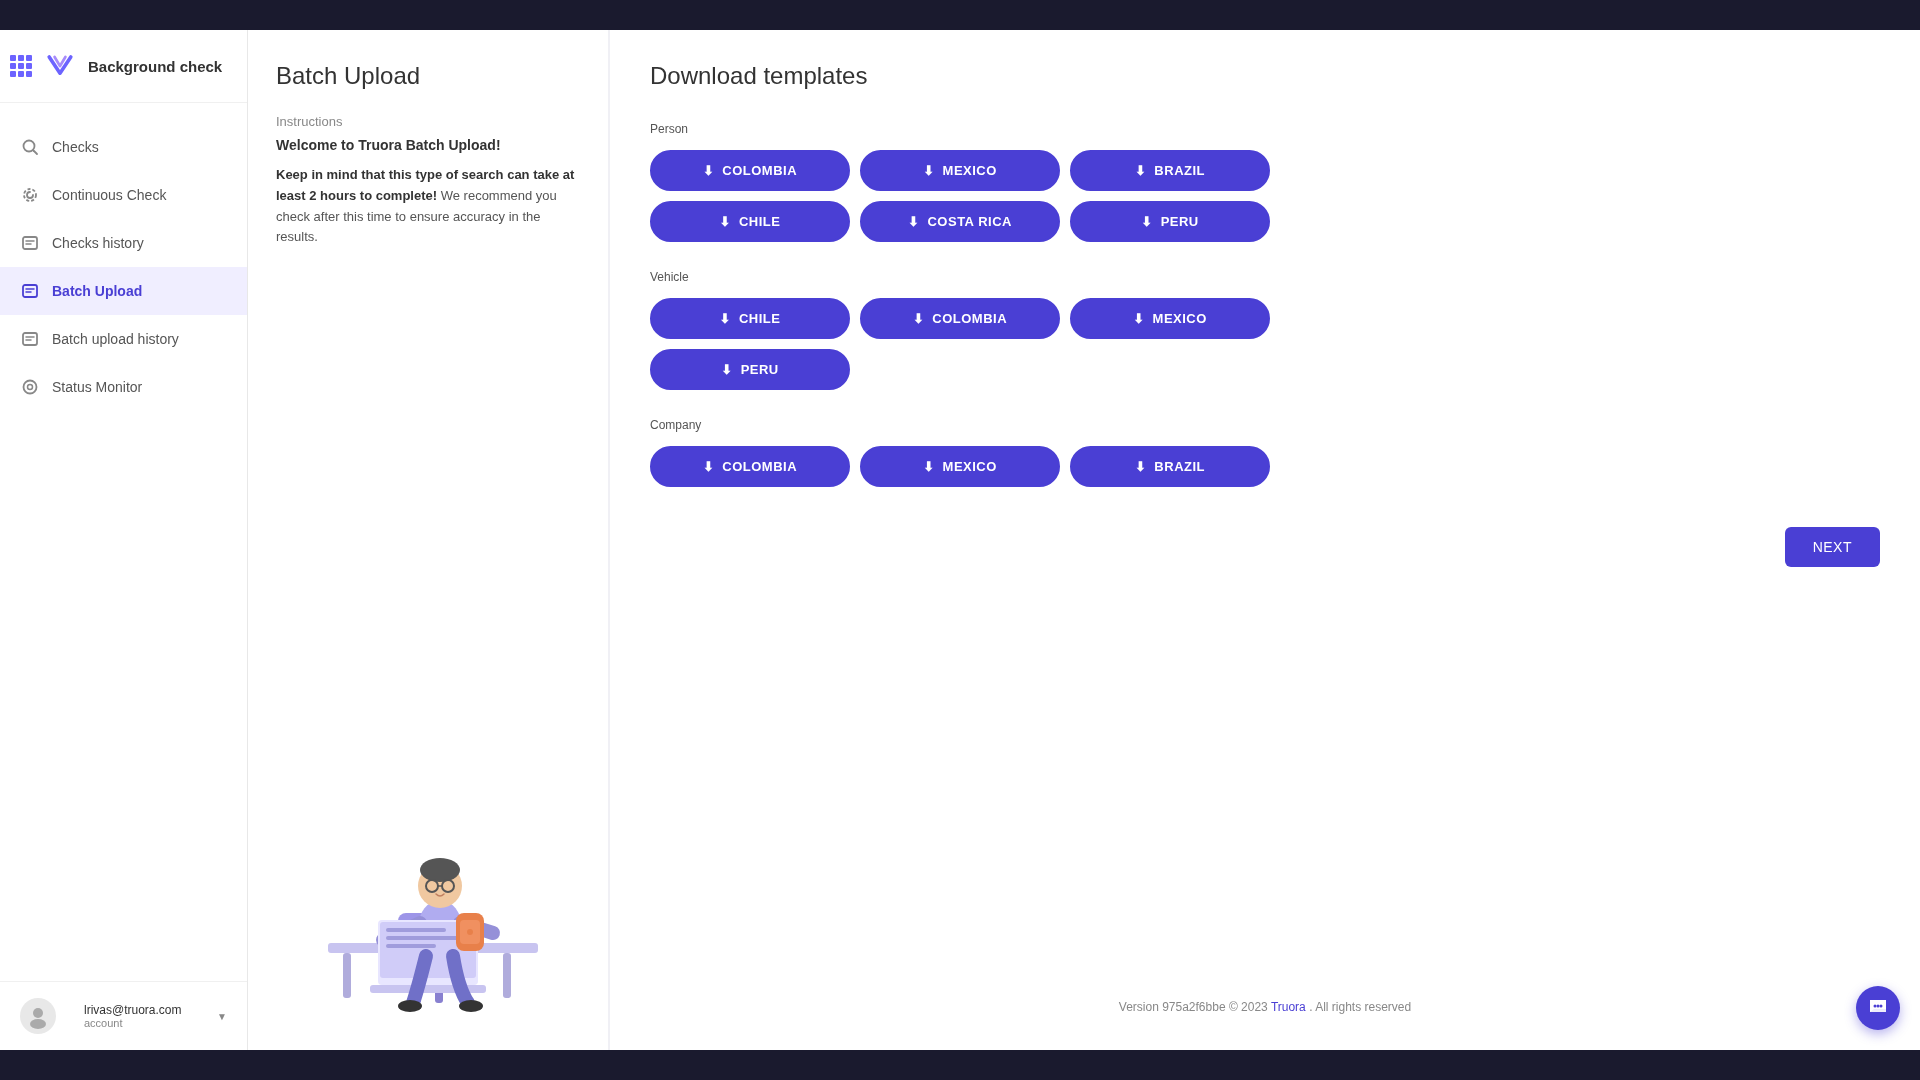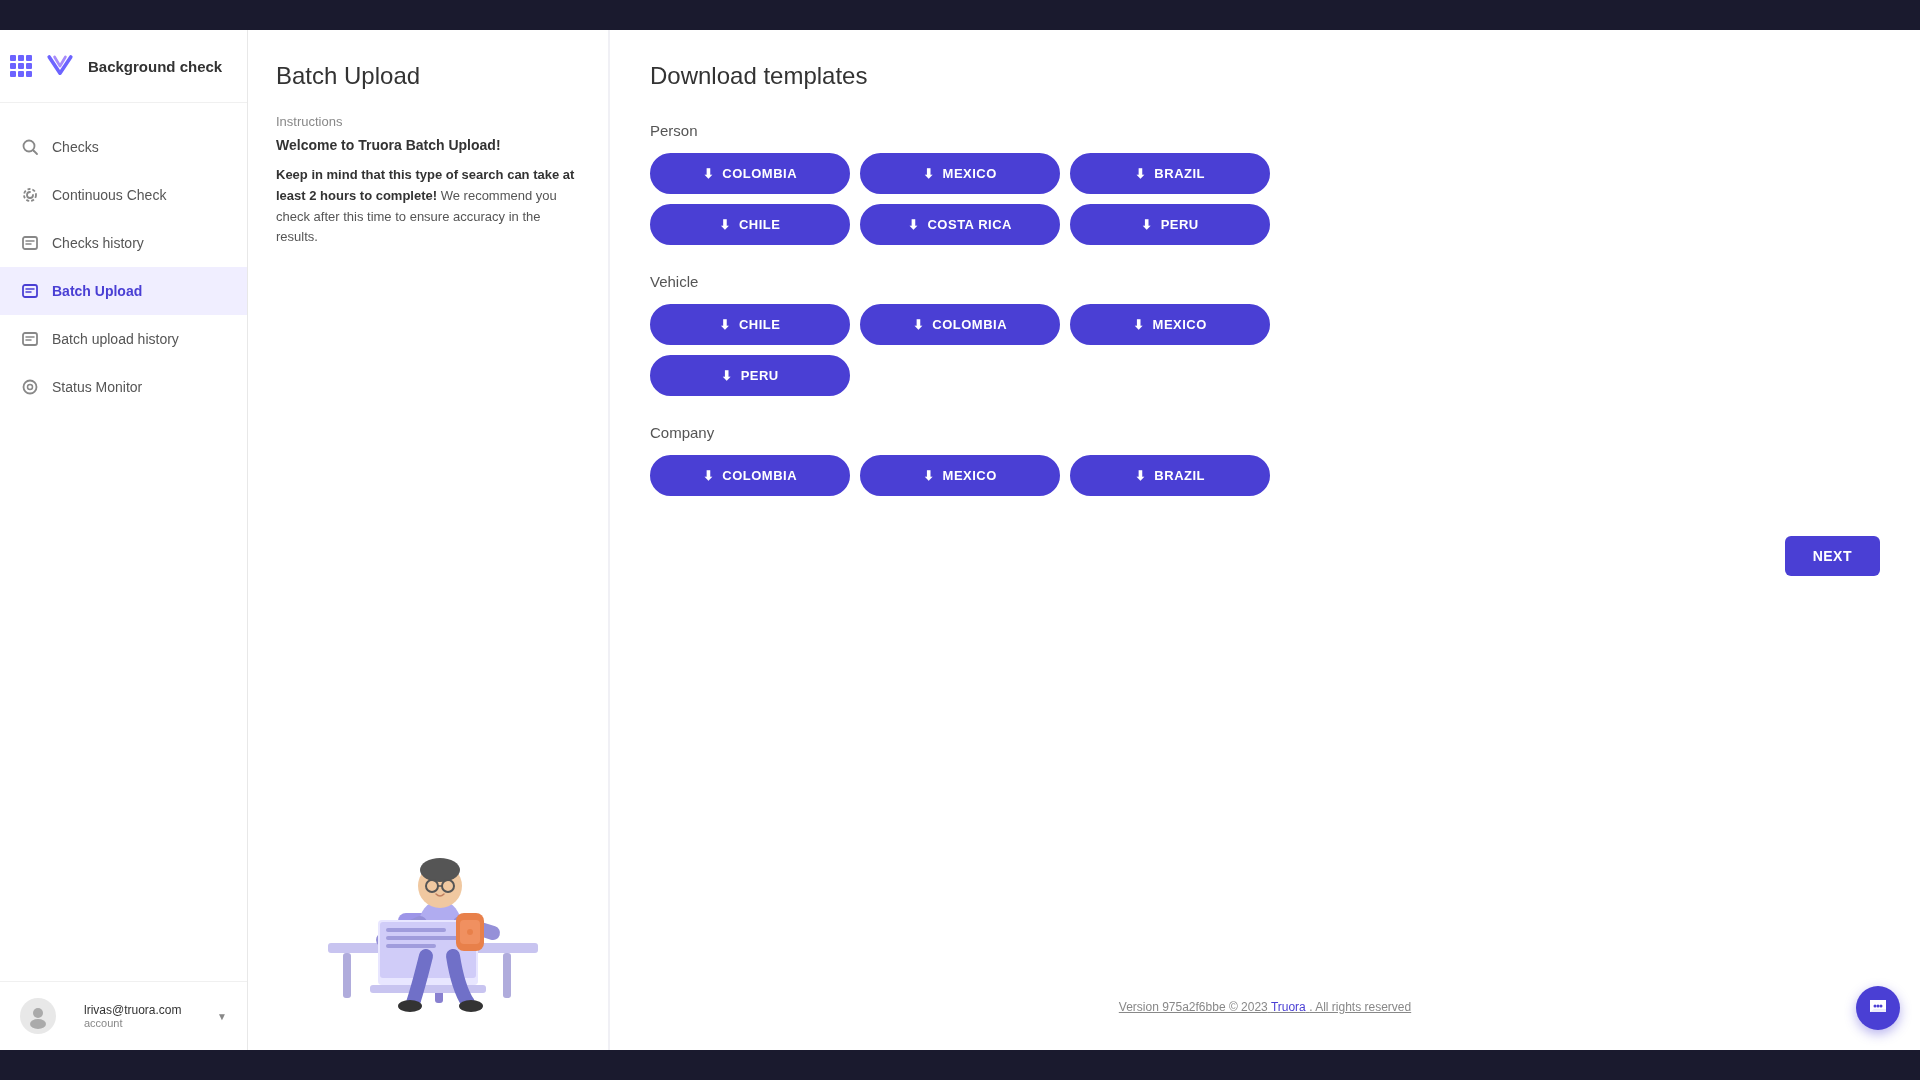--- a/index.html
+++ b/index.html
@@ -43,30 +43,30 @@
 
     .instructions-label { font-size: 13px; color: #888; margin-bottom: 8px; }
     .instructions-welcome { font-size: 14px; font-weight: 700; color: #333; margin-bottom: 12px; }
     .instructions-text { font-size: 13px; color: #555; line-height: 1.6; margin-bottom: 20px; }
     .instructions-warning { font-size: 13px; color: #555; line-height: 1.6; }
     .instructions-warning strong { color: #333; font-weight: 700; }
 
     .illustration { margin-top: 20px; display: flex; justify-content: center; align-items: flex-end; flex: 1; }
 
     
-    .section-label { font-size: 15px; color: #555; margin-bottom: 14px; margin-top: 8px; }
+    .section-label { font-size: 12px; color: #555; margin-bottom: 14px; margin-top: 8px; }
     .section-label:first-of-type { margin-top: 0; }
 
     .button-grid { display: grid; grid-template-columns: repeat(3, 200px); gap: 10px; margin-bottom: 20px; }
 
     .dl-btn { background: #4a3fd4; color: white; border: 2px solid #4a3fd4; border-radius: 24px; padding: 11px 16px; font-size: 13px; font-weight: 700; letter-spacing: 0.5px; cursor: pointer; display: flex; align-items: center; justify-content: center; gap: 8px; transition: background 0.2s; }
 
-    .next-btn { background: #4a3fd4; color: white; border: none; border-radius: 6px; padding: 12px 28px; font-size: 14px; font-weight: 700; cursor: pointer; letter-spacing: 0.5px; align-self: flex-end; margin-top: auto; }
-
-    .footer-text { text-align: center; font-size: 12px; color: #888; padding: 12px 0 4px; text-decoration: underline; }
+    .next-btn { background: #4a3fd4; color: white; border: none; border-radius: 6px; padding: 12px 28px; font-size: 14px; font-weight: 400; cursor: pointer; letter-spacing: 0.5px; align-self: flex-end; margin-top: auto; }
+
+    .footer-text { text-align: center; font-size: 12px; color: #888; padding: 12px 0 4px; }
     .footer-text a { color: #4a3fd4; text-decoration: none; }
 
     
     .chat-bubble { position: fixed; bottom: 50px; right: 20px; width: 44px; height: 44px; background: #4a3fd4; border-radius: 50%; display: flex; align-items: center; justify-content: center; cursor: pointer; box-shadow: 0 4px 12px rgba(74,63,212,0.4); }
 
     
     .logo-svg { width: 36px; height: 36px; }
 
     
     .illus { width: 280px; height: 260px; }

